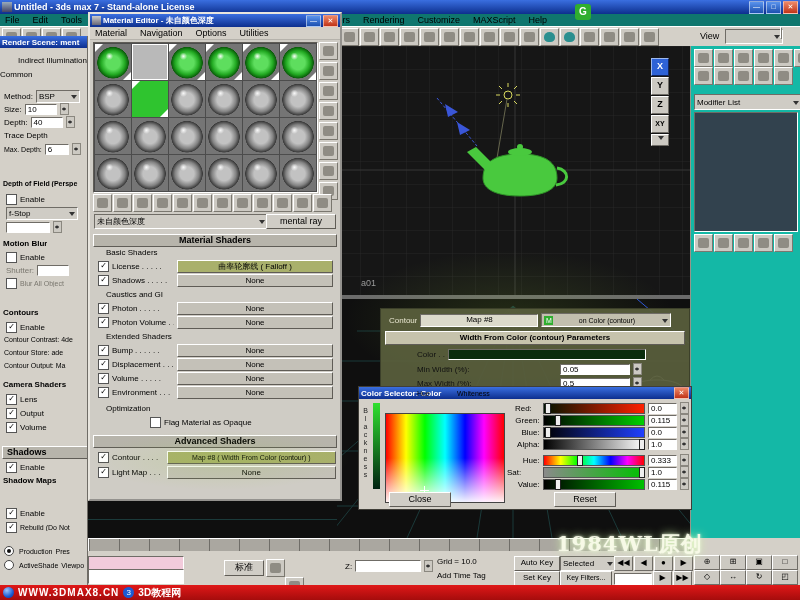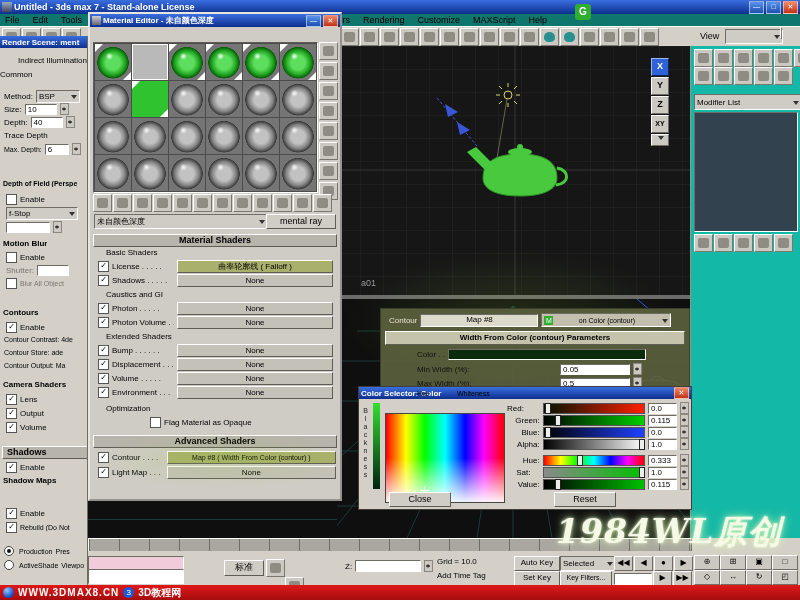--- a/index.html
+++ b/index.html
@@ -332,20 +332,26 @@
       </div>
   </div>
 
   <div class="ab" style="left:88px;top:12px;width:250px;height:485px;background:#cfccc5;border:2px outset #e8e5de;z-index:30">
     <div class="tb" style="height:13px">
       <span style="width:9px;height:9px;background:linear-gradient(#ccc,#667);flex:none"></span>
       <span class="tbt" style="font-size:8px">Material Editor - 未自颜色深度</span>
       <span class="wb" style="height:10px">—</span>
       <span class="wb close" style="height:10px">✕</span>
     </div>
+    <div class="dn" style="height:12px;background:#d4d0c8;border-bottom:1px solid #b5b2ab">
+      <span class="mi">Material</span>
+      <span class="mi">Navigation</span>
+      <span class="mi">Options</span>
+      <span class="mi">Utilities</span>
+    </div>
 
     <div class="slots ab" style="left:3px;top:28px">
       <div class="slot spg hot"></div>
       <div class="slot selslot"></div>
       <div class="slot spg hot"></div>
       <div class="slot spg hot"></div>
       <div class="slot spg hot"></div>
       <div class="slot spg hot"></div>
       <div class="slot spy"></div>
       <div class="slot flatg hot"></div>
@@ -498,21 +504,21 @@
     </div>
     <div class="ab vtext" style="left:3px;top:20px;height:80px">Blackness</div>
     <div class="ab" style="left:14px;top:16px;width:7px;height:86px;background:linear-gradient(#30e030,#021)"></div>
     <div class="ab lbl8" style="left:58px;top:3px;font-size:7px">Hue</div>
     <div class="ab lbl8" style="left:98px;top:3px;font-size:7px">Whiteness</div>
     <div class="ab picker" style="left:26px;top:14px;width:118px;height:88px">
       <span class="pmark" style="left:34px;top:72px"></span>
     </div>
 
     <div class="ab dn" style="left:148px;top:15px;width:182px">
-      <span class="lbl8" style="width:34px;text-align:left">Red:</span>
+      <span class="lbl8" style="width:34px;text-align:center">Red:</span>
       <span class="trk t-red" style="width:104px">
           <span class="hnd" style="left:1%"></span>
         </span>
       <span class="fld" style="width:24px;height:9px">0.0</span>
       <span class="spn"></span>
     </div>
     <div class="ab dn" style="left:148px;top:27px;width:182px">
       <span class="lbl8" style="width:34px;text-align:right">Green:</span>
       <span class="trk t-grn" style="width:104px">
           <span class="hnd" style="left:11%"></span>
@@ -538,21 +544,21 @@
     </div>
     <div class="ab dn" style="left:148px;top:67px;width:182px">
       <span class="lbl8" style="width:34px;text-align:right">Hue:</span>
       <span class="trk t-hue" style="width:104px">
           <span class="hnd" style="left:33%"></span>
         </span>
       <span class="fld" style="width:24px;height:9px">0.333</span>
       <span class="spn"></span>
     </div>
     <div class="ab dn" style="left:148px;top:79px;width:182px">
-      <span class="lbl8" style="width:34px;text-align:center">Sat:</span>
+      <span class="lbl8" style="width:34px;text-align:left">Sat:</span>
       <span class="trk t-sat" style="width:104px">
           <span class="hnd" style="left:95%"></span>
         </span>
       <span class="fld" style="width:24px;height:9px">1.0</span>
       <span class="spn"></span>
     </div>
     <div class="ab dn" style="left:148px;top:91px;width:182px">
       <span class="lbl8" style="width:34px;text-align:right">Value:</span>
       <span class="trk t-val" style="width:104px">
           <span class="hnd" style="left:11%"></span>
@@ -604,21 +610,21 @@
       <span class="navb">⊞</span>
       <span class="navb">▣</span>
       <span class="navb">□</span>
       <span class="navb">◇</span>
       <span class="navb">↔</span>
       <span class="navb">↻</span>
       <span class="navb">◰</span>
     </div>
   </div>
 
-  <div class="ab" style="left:556px;top:510px;z-index:60;font-family:'DejaVu Serif',serif;font-style:italic;font-weight:bold;font-size:33px;color:rgba(248,250,232,.95);text-shadow:0 0 10px rgba(215,255,170,.9),0 0 3px rgba(255,255,255,.8);letter-spacing:1px;pointer-events:none">1984WL原创</div>
+  <div class="ab" style="left:556px;top:530px;z-index:60;font-family:'DejaVu Serif',serif;font-weight:bold;font-size:21px;color:rgba(248,250,232,.95);text-shadow:0 0 10px rgba(215,255,170,.9),0 0 3px rgba(255,255,255,.8);letter-spacing:1px;pointer-events:none">1984WL原创</div>
 
   <div class="ab dn" style="left:0;top:585px;width:800px;height:15px;background:linear-gradient(#e01818,#a50c0c);z-index:70;gap:4px;padding-left:3px">
     <span style="width:11px;height:11px;border-radius:50%;background:radial-gradient(circle at 35% 30%,#9cc6ff,#1b5ad2 60%,#0a2f8a);flex:none"></span>
     <span style="color:#fff;font-weight:bold;font-size:10px;letter-spacing:1px">WWW.3DMAX8.CN</span>
     <span style="width:11px;height:11px;border-radius:50%;background:#1b5ad2;color:#fff;font-size:8px;line-height:11px;text-align:center;flex:none">3</span>
     <span style="color:#fff;font-weight:bold;font-size:10px">3D教程网</span>
   </div>
 
   <div class="ab" style="left:575px;top:4px;width:16px;height:16px;background:#2fae2f;border-radius:3px;color:#fff;font-weight:bold;font-size:10px;line-height:16px;text-align:center;z-index:80">G</div>
 

